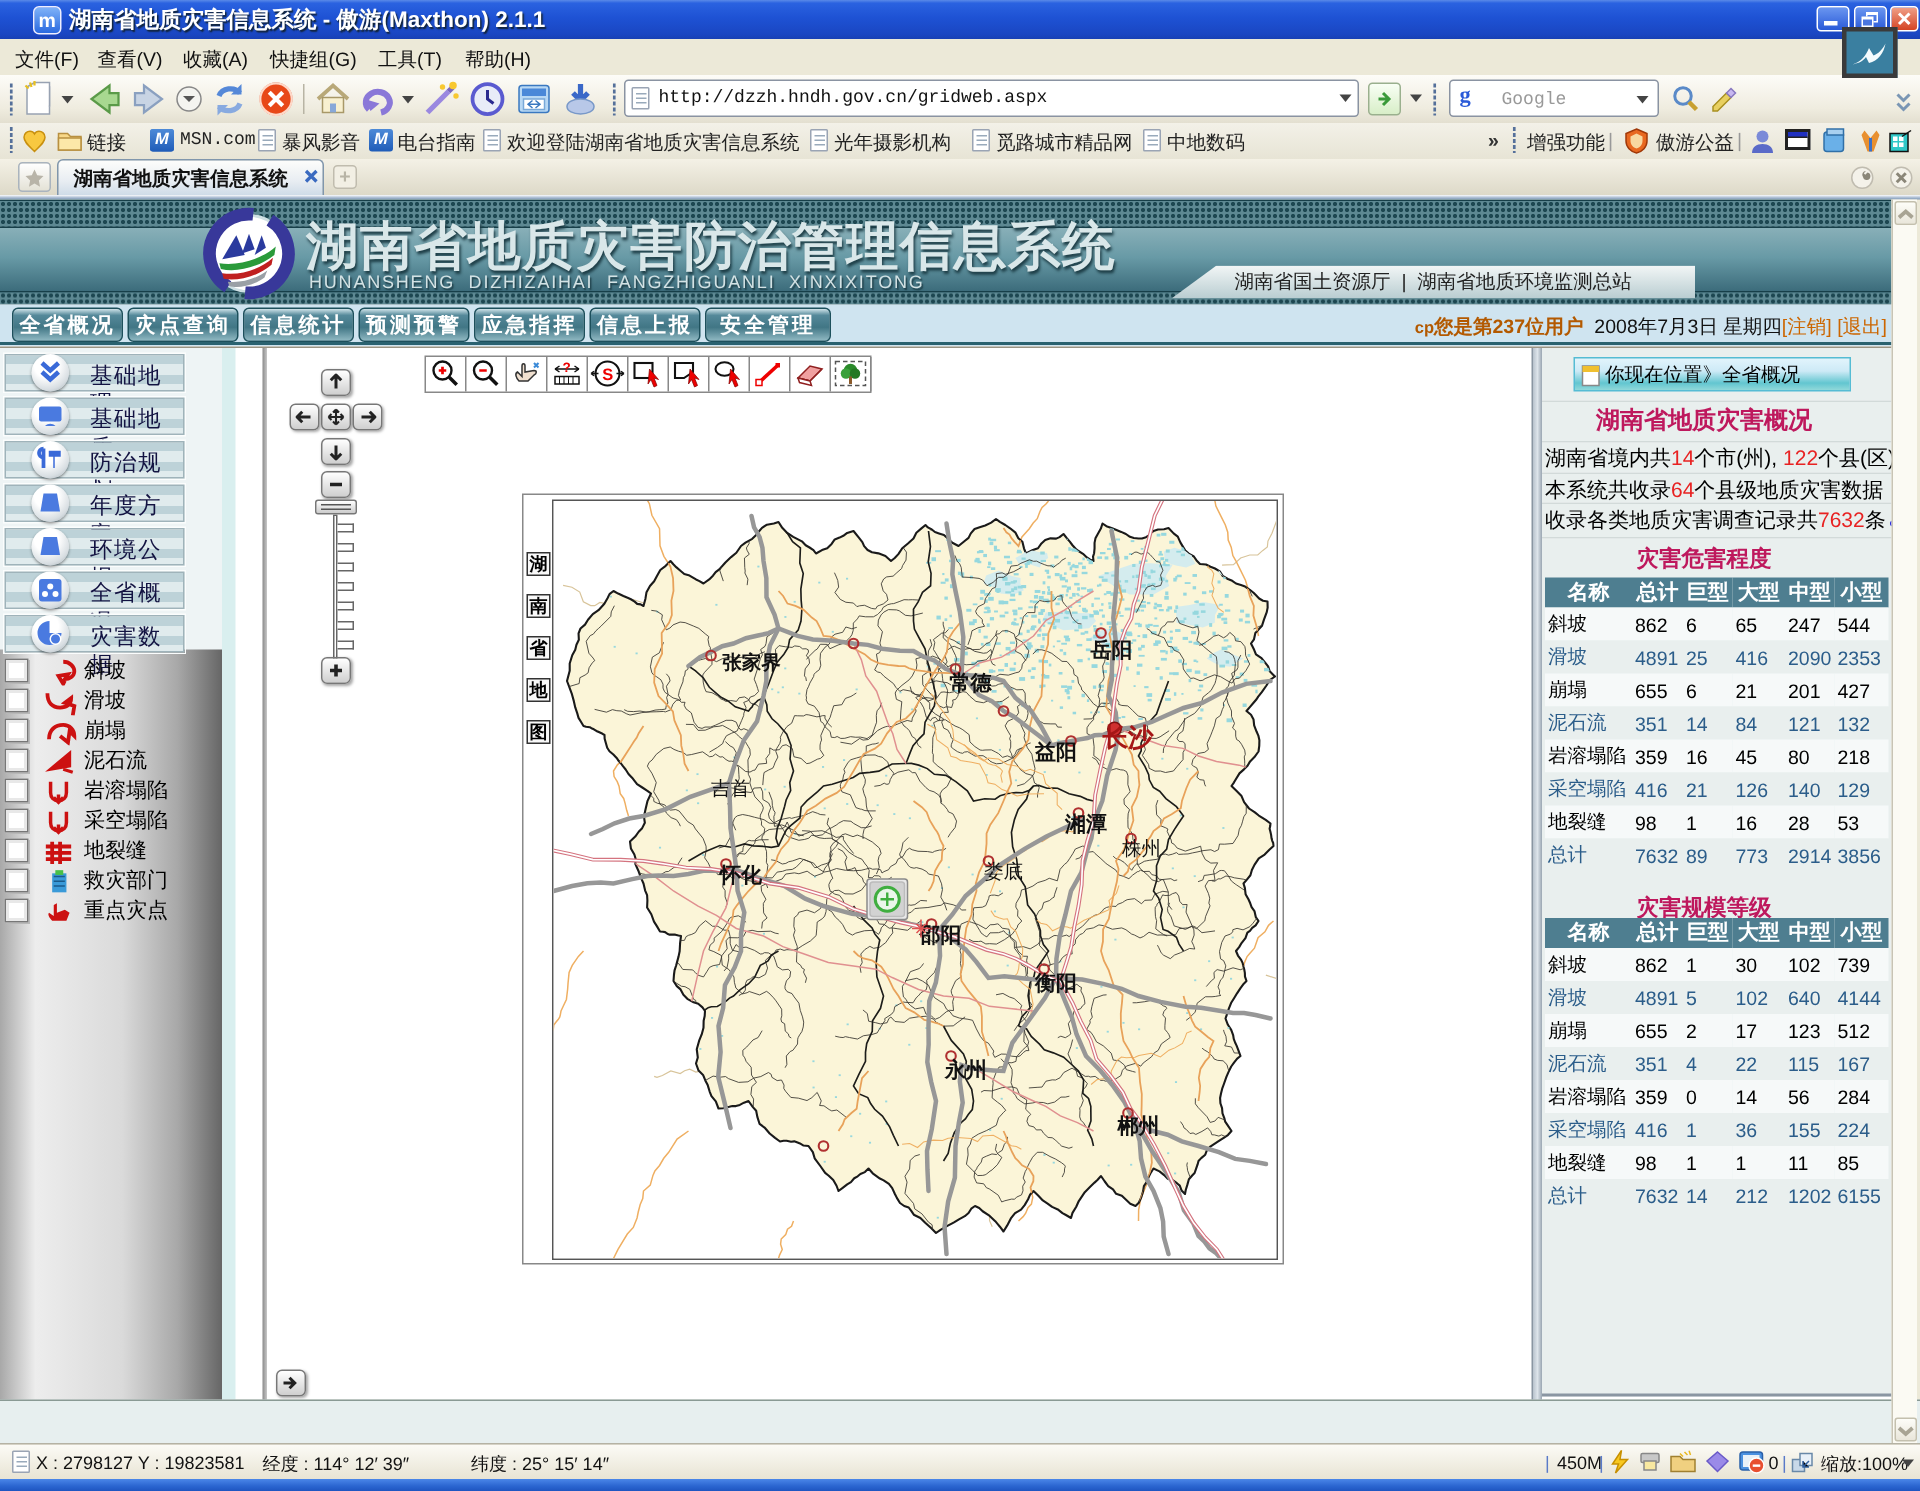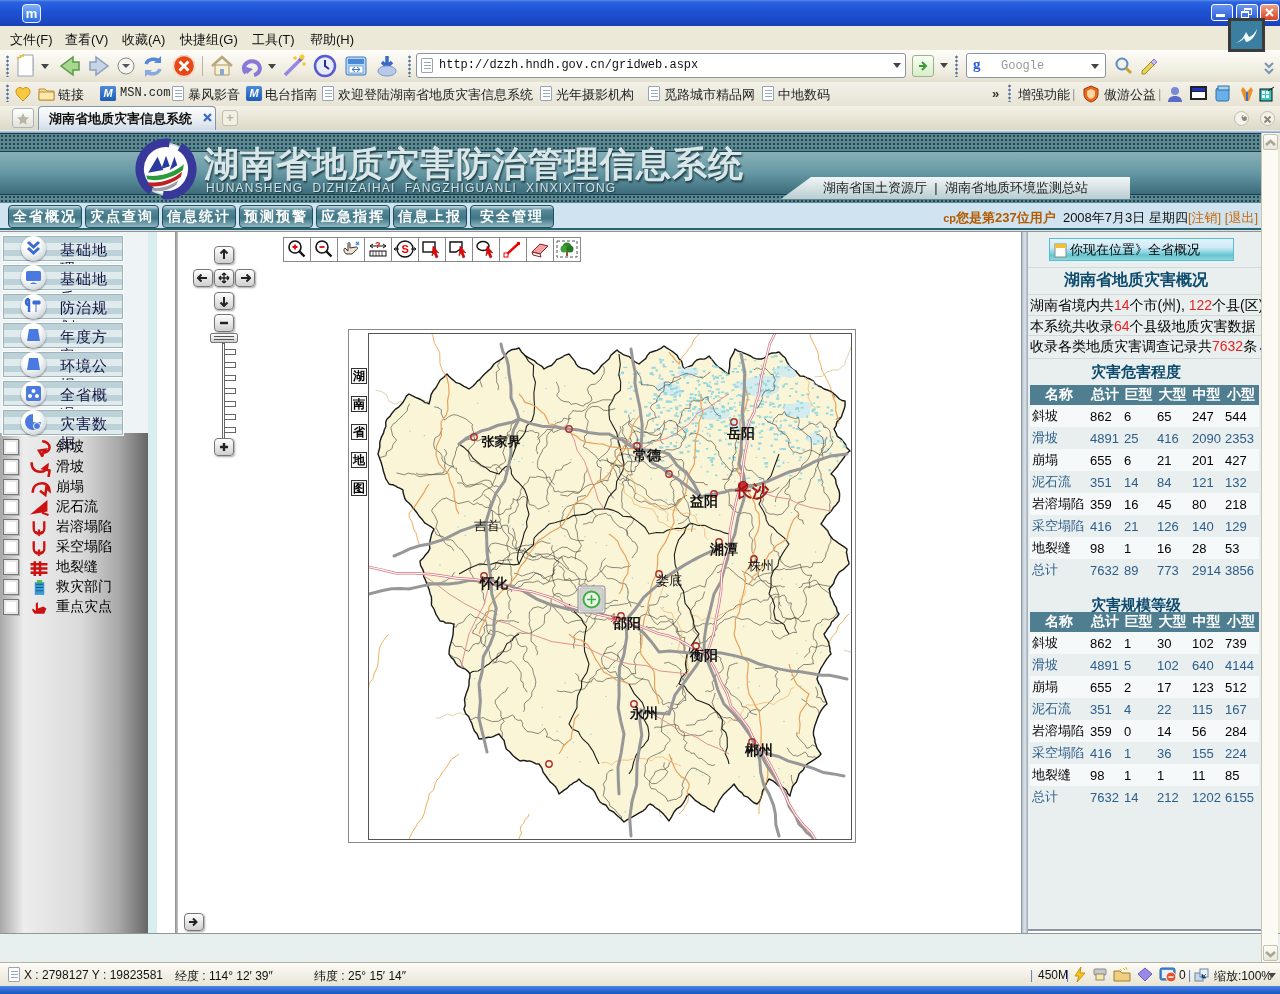--- a/index.html
+++ b/index.html
@@ -65,41 +65,42 @@
 
 #mapframe{position:absolute;left:348px;top:97px;width:508px;height:514px;border:1px solid #888;background:#fff}
 #mapcap{position:absolute;left:1px;top:1px;width:18px;height:510px}
 .capch{position:absolute;left:1px;width:16px;height:16px;border:1px solid #333;background:#f8f8f8;font-size:12px;font-weight:bold;color:#000;text-align:center;line-height:15px}
 #mapinner{position:absolute;left:19px;top:3px;width:484px;height:507px;border:1px solid #555;background:#fff;overflow:hidden}
 
 #divider{position:absolute;left:1021px;top:0;width:7px;height:702px;background:linear-gradient(90deg,#b8c2cc,#dde4ea 50%,#9aa6b2);border-left:1px solid #8a96a2}
 #rpanel{position:absolute;left:1028px;top:0;width:233px;height:699px;background:#e9efee;border-bottom:2px solid #8a96a2}
 #locbox{position:absolute;left:21px;top:6px;width:185px;height:23px;border:1px solid #55bcd4;background:linear-gradient(#e2f4fc 0,#cdeaf6 40%,#62c6d0 78%,#90d8da 100%);font-size:13px;color:#000;line-height:21px;padding-left:20px}
 .rline{position:absolute;left:0;width:233px;height:1px;background:#fff;border-top:1px solid #d2dad9}
-.rtitle{position:absolute;left:0;width:216px;text-align:center;font-size:16px;font-weight:bold;color:#0c4a6e}
+.rtitle{position:absolute;left:0;width:216px;text-align:center;font-size:16px;font-weight:bold;color:#be185d}
 .rtext{position:absolute;left:2px;font-size:14px;color:#000;white-space:nowrap}
 .rtext i{font-style:normal;color:#e82222}
 .rtext em{font-style:normal;color:#2222dd}
 table.dis{position:absolute;left:2px;width:229px;border-collapse:collapse;font-size:13px}
 table.dis th{background:#4e7e90;color:#fff;font-weight:bold;height:20px;font-size:14px}
 table.dis td{height:22px;padding-left:2px}
 table.dis tr.odd td{background:#f6f9f9}
 table.dis tr.even td{background:#e9efee}
 td.blu,td.blu *{color:#2b5d8a}
 
 #bottomstrip{left:0;top:933px;width:1280px;height:29px;background:#e7efef;border-top:1px solid #8a9a94}
 #statusbar{left:0;top:962px;width:1280px;height:24px;background:linear-gradient(#fcfbf6,#e8e4d4);border-top:1px solid #b5b2a4;font-size:12px;color:#111}
 #statusbar span{position:absolute;top:5px}
 #bluebar{left:0;top:986px;width:1280px;height:8px;background:linear-gradient(#4a86e8,#2a65d0 60%,#1e55c0)}
 
 #pagescroll{left:1261px;top:133px;width:17px;height:829px;background:#fbfaf3;border-left:1px solid #c8c4b4}
 .scrbtn{position:absolute;left:1px;width:15px;height:16px;background:linear-gradient(#fdfdf8,#e9e6da);border:1px solid #c4c0ae;border-radius:2px;color:#9a968a;font-size:9px;text-align:center;line-height:14px}
 </style></head><body>
 <div class="ab" id="titlebar">
  <div class="mxicon">m</div>
+ <div class="txt">湖南省地质灾害信息系统 - 傲游(Maxthon) 2.1.1</div>
  <div class="winbtn" style="left:1211px;background:linear-gradient(#6a96f0,#2a5ad8)">
       <div style="position:absolute;left:4px;bottom:3px;width:9px;height:3px;background:#fff"></div>
     </div>
  <div class="winbtn" style="left:1236px;background:linear-gradient(#6a96f0,#2a5ad8)">
       <div style="position:absolute;left:7px;top:3px;width:8px;height:7px;border:1px solid #fff;border-top-width:2px"></div>
       <div style="position:absolute;left:4px;top:6px;width:8px;height:7px;border:1px solid #fff;border-top-width:2px;background:#4a76e0"></div>
     </div>
  <div class="winbtn" style="left:1260px;width:19px;background:linear-gradient(#f0a088,#d44424)"><svg width="17" height="15">
         <path d="M5 4l7 7M12 4l-7 7" stroke="#fff" stroke-width="2"></path>
       </svg></div>

